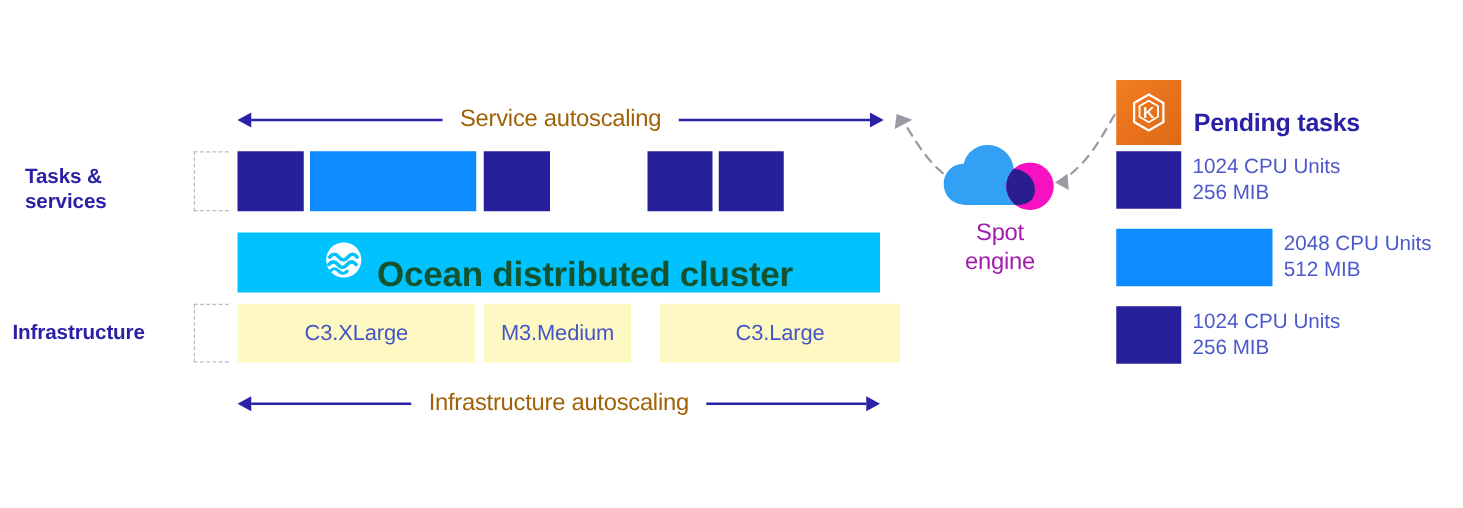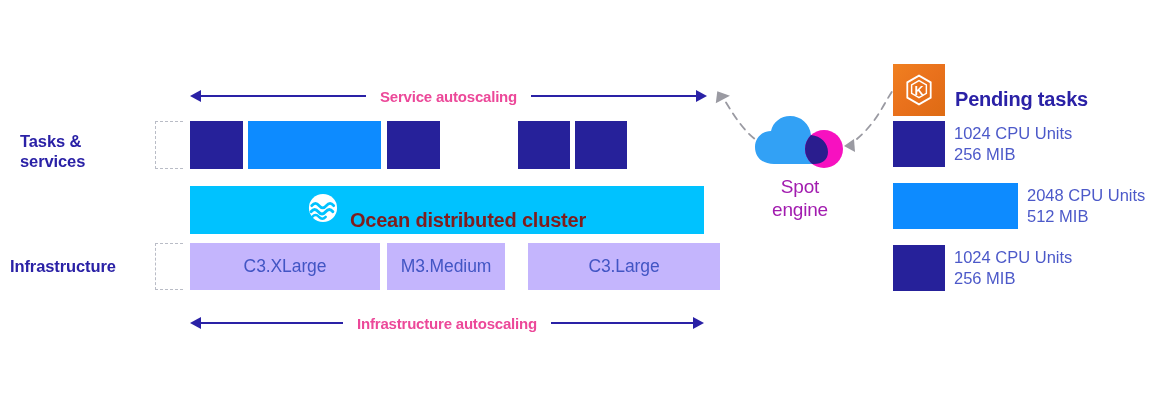--- a/index.html
+++ b/index.html
@@ -44,51 +44,51 @@
   }
   .arrow-head-l, .arrow-head-r {
     width: 0; height: 0;
     border-top: 6.5px solid transparent;
     border-bottom: 6.5px solid transparent;
     flex: 0 0 auto;
   }
   .arrow-head-l { border-right: 11px solid #2A21A6; }
   .arrow-head-r { border-left: 11px solid #2A21A6; }
   .arrow-label {
-    color: #ec4899;
-    font-weight: bold;
-    font-size: 15px;
+    color: #a16207;
+    font-weight: normal;
+    font-size: 19px;
     white-space: nowrap;
     padding: 0 14px;
     flex: 0 0 auto;
     letter-spacing: -0.2px;
   }
 
   
   .task-box { box-sizing: border-box; }
 
   
   .ocean-bar {
     display: flex;
     align-items: center;
     justify-content: center;
     background: #00C2FF;
   }
   .ocean-text {
-    color: #7f1d1d;
-    font-size: 20px;
+    color: #14532d;
+    font-size: 28px;
     font-weight: bold;
     letter-spacing: -0.2px;
     margin-left: 12px;
     margin-top: 20px;
   }
 
   
   .infra-box {
-    background: #c4b5fd;
+    background: #fef9c3;
     display: flex;
     align-items: center;
     justify-content: center;
     color: #4255C4;
     font-size: 17.5px;
     letter-spacing: -0.1px;
     box-sizing: border-box;
   }
 
   

